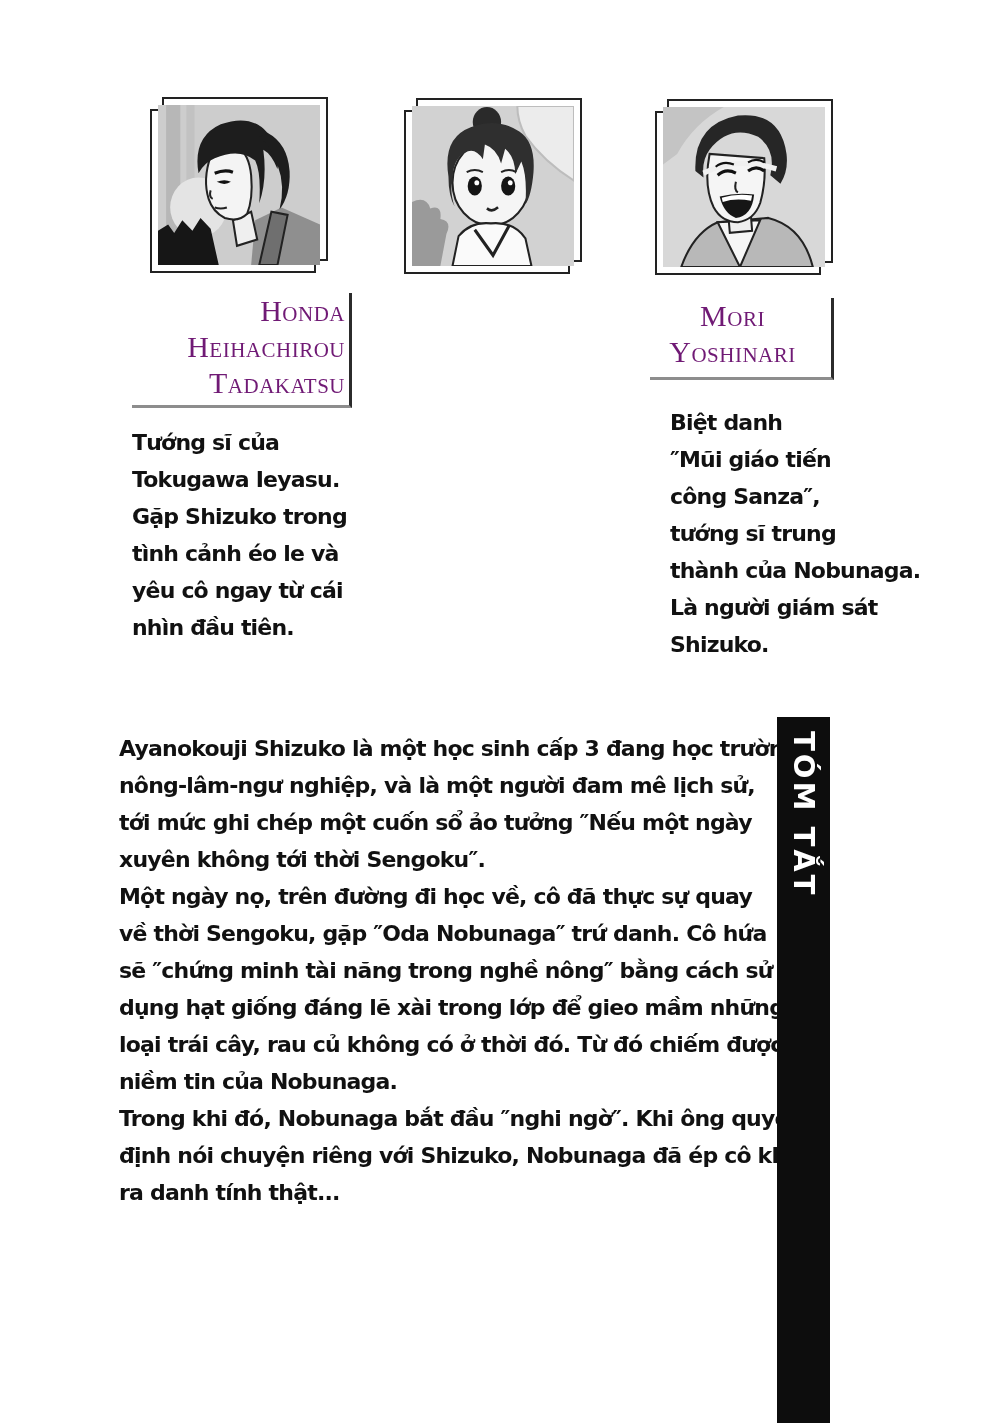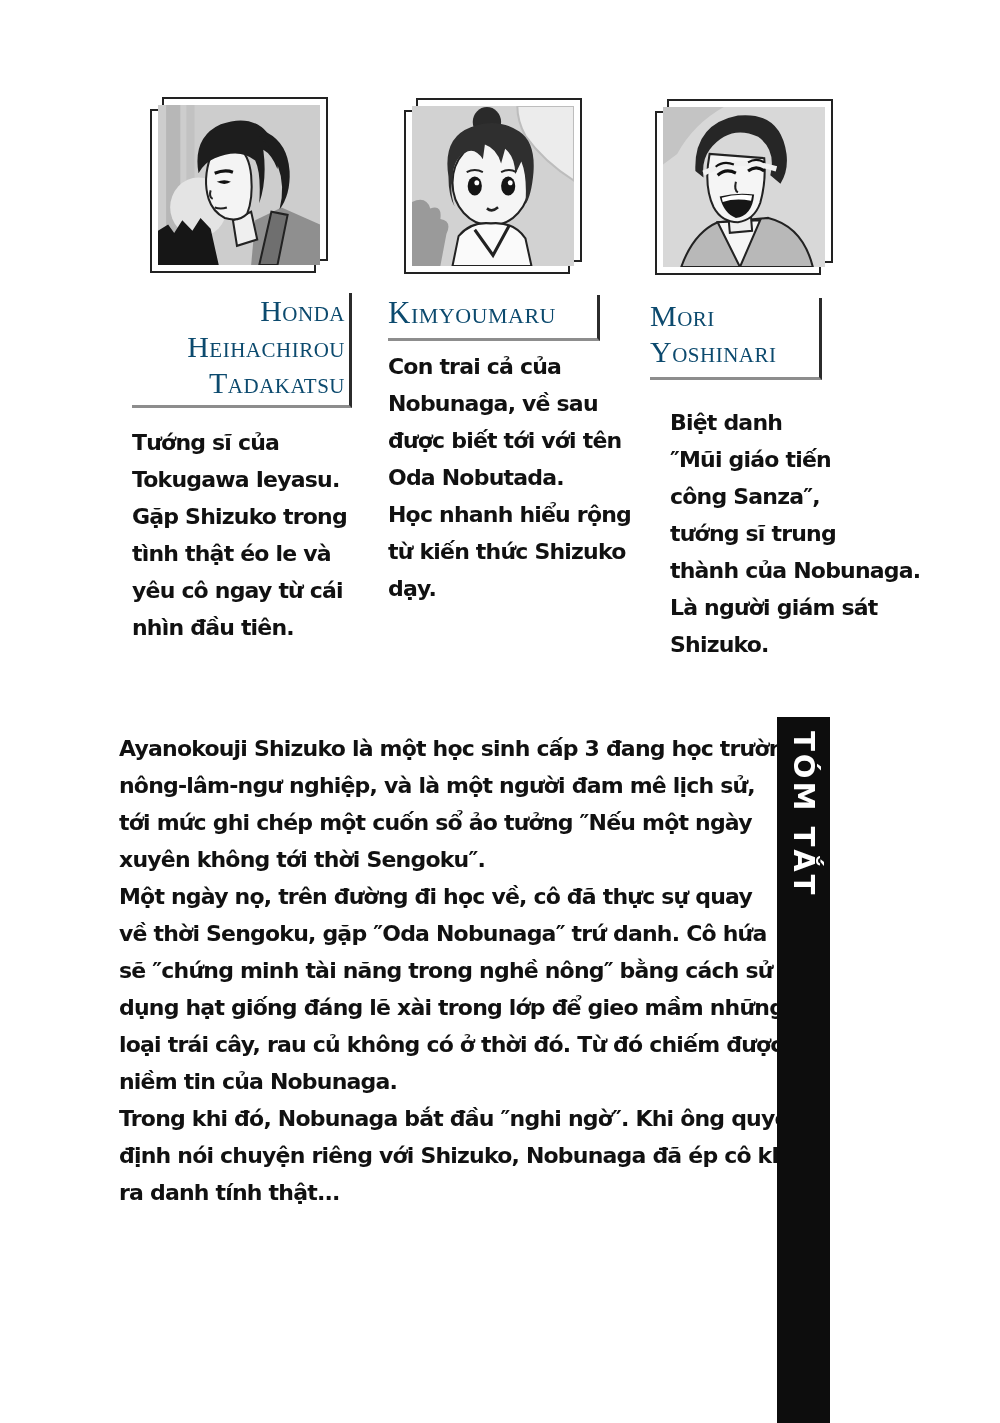--- a/index.html
+++ b/index.html
@@ -27,29 +27,29 @@
   .p2 { left: 404px; top: 98px; }
   .p3 { left: 655px; top: 99px; }
 
   
   .cname {
     position: absolute;
     font-family: "Liberation Serif", "DejaVu Serif", serif;
     font-variant: small-caps;
     font-size: 30px;
     line-height: 36px;
-    color: #0c4a6e;
+    color: #701a75;
     white-space: pre;
     border-right: 3px solid #2b2b2b;
     border-bottom: 3px solid #8d8d8d;
     letter-spacing: 0.5px;
   }
   .n1 { left: 132px; top: 293px; width: 213px; height: 112px; text-align: right; padding-right: 4px; }
   .n2 { left: 388px; top: 295px; width: 205px; height: 43px; text-align: left;  padding-right: 4px; font-size: 31px; }
-  .n3 { left: 650px; top: 298px; width: 165px; height: 79px; text-align: left; padding-right: 4px; }
+  .n3 { left: 650px; top: 298px; width: 165px; height: 79px; text-align: center; padding-right: 16px; }
 
   
   .desc, .summary-text p {
     font-family: "DejaVu Sans", sans-serif;
     font-weight: 700;
     font-size: 22px;
     letter-spacing: -0.8px;
     line-height: 37px;
     color: #111;
     white-space: pre;
@@ -153,37 +153,29 @@
         <path d="M72,70 Q70,78 74,80" stroke="#222" stroke-width="2" fill="none"></path>
         <path d="M56,84 Q72,80 90,82 Q88,102 72,104 Q60,100 56,84 Z" fill="#161616"></path>
         <path d="M58,85 Q72,81 88,83 L87,88 Q72,85 59,89 Z" fill="#ffffff"></path>
       </svg>
     </div>
   </div>
 
   <div class="cname n1">Honda
 Heihachirou
 Tadakatsu</div>
-  <div class="cname n2">Kimyoumaru</div>
   <div class="cname n3">Mori
 Yoshinari</div>
 
   <div class="desc d1">Tướng sĩ của
 Tokugawa Ieyasu.
 Gặp Shizuko trong
-tình thật éo le và
+tình cảnh éo le và
 yêu cô ngay từ cái
 nhìn đầu tiên.</div>
-  <div class="desc d2">Con trai cả của
-Nobunaga, về sau
-được biết tới với tên
-Oda Nobutada.
-Học nhanh hiểu rộng
-từ kiến thức Shizuko
-dạy.</div>
   <div class="desc d3">Biệt danh
 ″Mũi giáo tiến
 công Sanza″,
 tướng sĩ trung
 thành của Nobunaga.
 Là người giám sát
 Shizuko.</div>
 
   <div class="summary-text">
     <p>Ayanokouji Shizuko là một học sinh cấp 3 đang học trường

